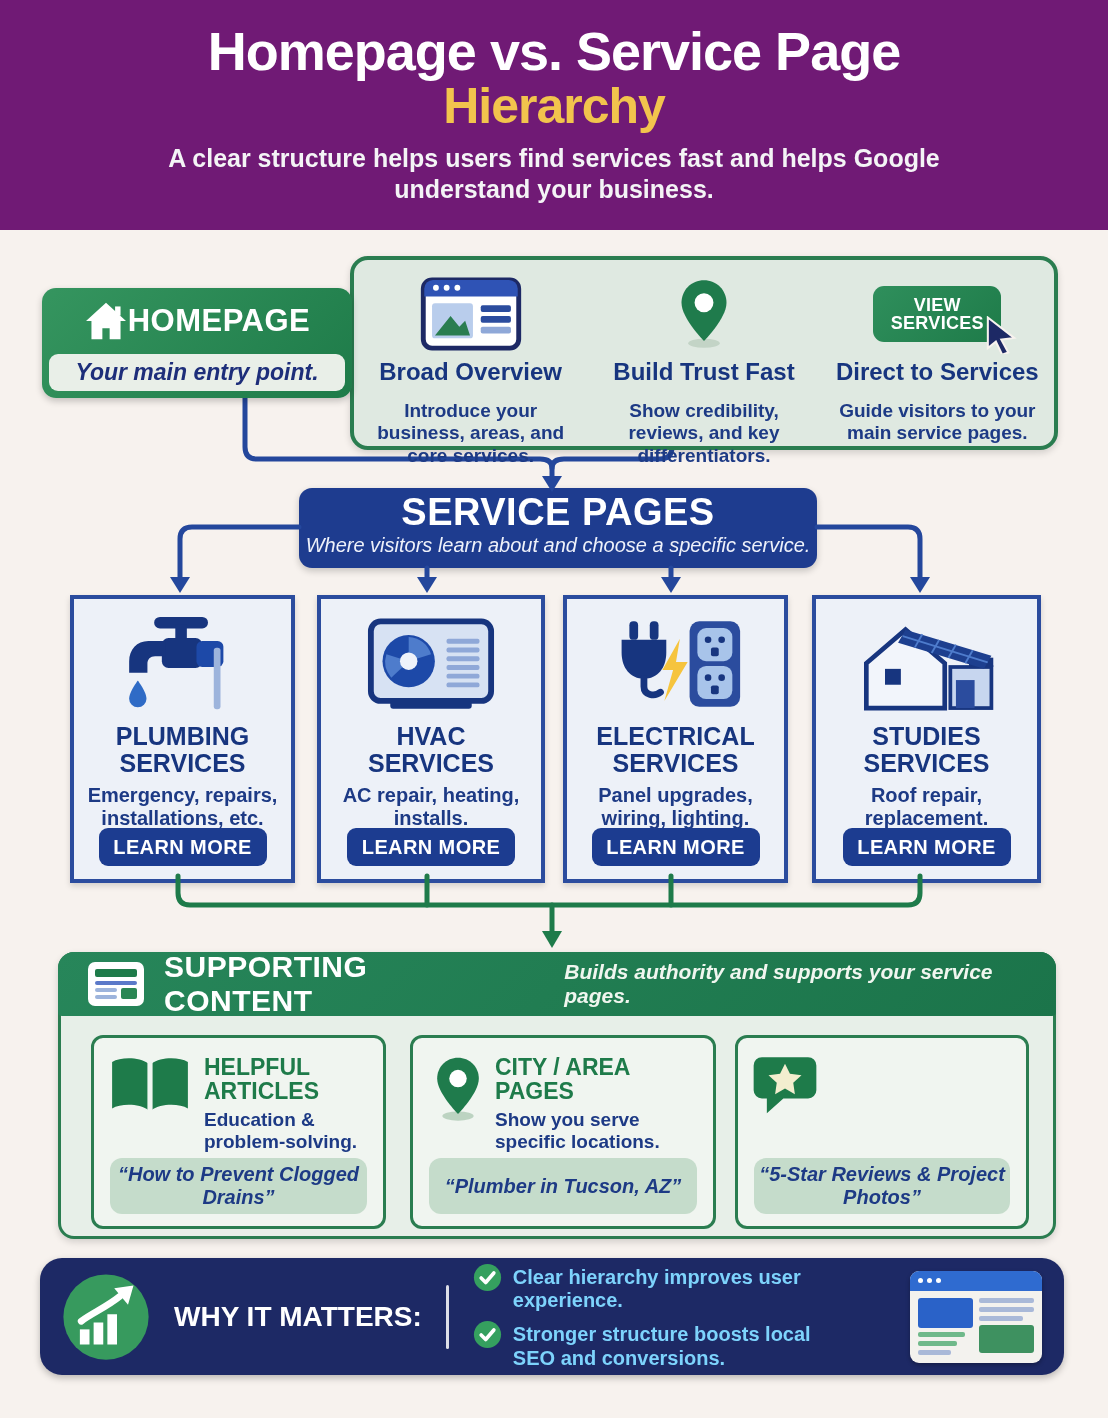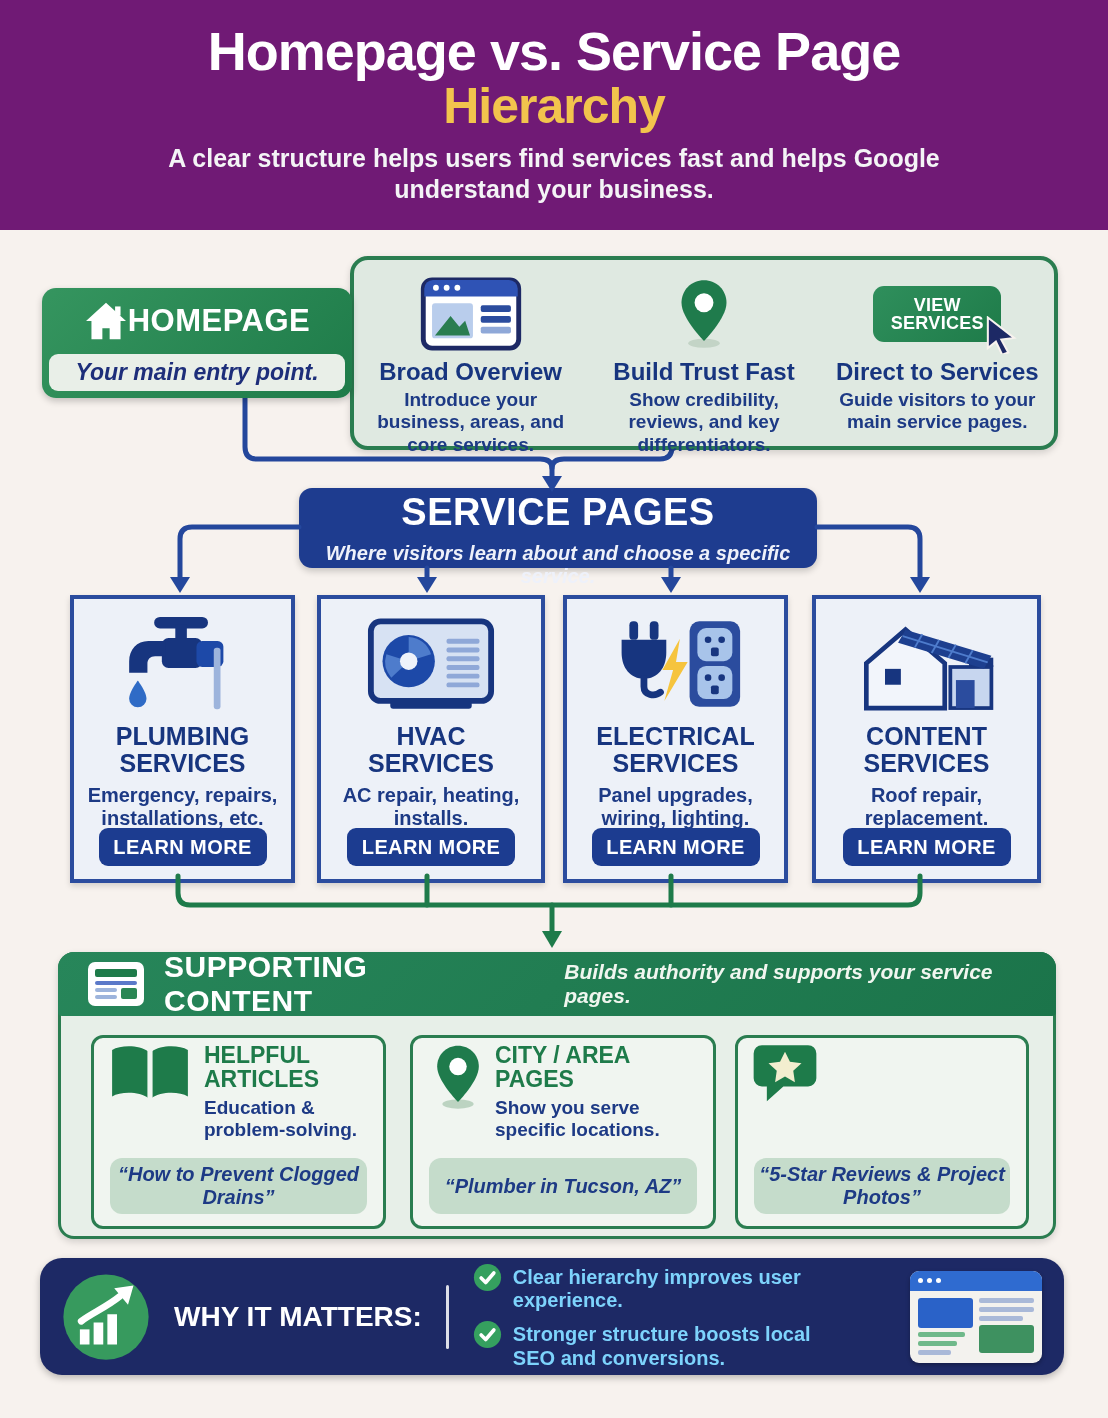--- a/index.html
+++ b/index.html
@@ -20,49 +20,49 @@
   .homebox .lbl{font-size:31px;font-weight:800;color:#ffffff;letter-spacing:.5px;}
   .homebox .strip{position:absolute;left:7px;right:7px;bottom:7px;height:37px;background:#e9efe8;
     border-radius:9px;display:flex;align-items:center;justify-content:center;}
   .homebox .strip span{font-size:23px;font-weight:700;font-style:italic;color:#1d2e7a;}
   
   .panel{left:350px;top:256px;width:700px;height:186px;background:#dfe9e1;border:4px solid #2a7d50;
     border-radius:18px;box-shadow:0 3px 7px rgba(0,0,0,.15);display:grid;grid-template-columns:1fr 1fr 1fr;z-index:2;}
   .feat{display:flex;flex-direction:column;align-items:center;padding-top:14px;}
   .feat .ic{height:80px;display:flex;align-items:center;justify-content:center;position:relative;}
   .feat .ft{font-size:24px;font-weight:800;color:#17357f;margin-top:4px;}
-  .feat .fd{font-size:19px;font-weight:700;color:#1d3a85;text-align:center;line-height:1.18;width:212px;margin-top:3px;}
+  .feat .fd{font-size:19px;font-weight:700;color:#1d3a85;text-align:center;line-height:1.18;width:212px;margin-top:14px;}
   .viewbtn{width:128px;height:56px;border-radius:11px;background:linear-gradient(135deg,#2f8f5c,#1e7b49);
     display:flex;flex-direction:column;align-items:center;justify-content:center;line-height:1.0;position:relative;}
   .viewbtn span{color:#fff;font-weight:800;font-size:18px;letter-spacing:.3px;}
   .viewbtn svg{position:absolute;right:-18px;bottom:-12px;}
   
   .svcbox{left:299px;top:488px;width:518px;height:80px;background:#1e3c8f;border-radius:13px;
     box-shadow:0 3px 7px rgba(0,0,0,.2);text-align:center;}
   .svcbox .st{font-size:38px;font-weight:800;color:#fff;letter-spacing:.5px;margin-top:5px;line-height:1.0;}
-  .svcbox .ss{font-size:20px;font-weight:700;font-style:italic;color:#eef1fa;margin-top:11px;}
+  .svcbox .ss{font-size:20px;font-weight:400;font-style:italic;color:#eef1fa;margin-top:3px;}
   
   .card{top:595px;height:280px;background:#edf1f8;border:4px solid #2b4c9e;border-radius:0;
     box-shadow:0 3px 6px rgba(0,0,0,.15);display:flex;flex-direction:column;align-items:center;}
   .card .cic{height:104px;display:flex;align-items:flex-end;justify-content:center;margin-top:12px;}
   .card .ct{font-size:25px;font-weight:800;color:#17357f;text-align:center;line-height:1.07;margin-top:8px;width:180px;}
   .card .cd{font-size:20px;font-weight:700;color:#1d3a85;text-align:center;line-height:1.18;margin-top:7px;width:190px;}
   .learn{position:absolute;bottom:13px;left:50%;transform:translateX(-50%);width:168px;height:38px;
     background:#1c3c90;border-radius:9px;color:#fff;font-size:20px;font-weight:800;
     display:flex;align-items:center;justify-content:center;letter-spacing:.4px;border:none;}
   
   .supp{left:58px;top:952px;width:992px;height:281px;background:#e7efe8;border:3px solid #2a7d50;
     border-radius:16px;box-shadow:0 3px 7px rgba(0,0,0,.15);}
   .supphdr{position:absolute;left:-3px;top:-3px;width:998px;height:64px;border-radius:16px 16px 4px 4px;
     background:linear-gradient(135deg,#27865a,#1b744a);display:flex;align-items:center;padding-left:0;}
   .supphdr .nico{margin-left:30px;}
   .supphdr .stt{font-size:30px;font-weight:800;color:#ffffff;letter-spacing:.5px;margin-left:20px;}
   .supphdr .sts{font-size:21px;font-weight:700;font-style:italic;color:#f0f6ef;margin-left:46px;}
   .scard{position:absolute;top:80px;height:188px;background:#f0f5f0;border:3px solid #2a7d50;border-radius:12px;}
-  .scard .hrow{display:flex;padding:5px 12px 0 14px;gap:12px;align-items:flex-start;}
+  .scard .hrow{display:flex;padding:17px 12px 0 14px;gap:12px;align-items:flex-start;}
   .scard .sct{font-size:23px;font-weight:800;color:#1e7b4a;line-height:1.05;}
   .scard .scd{font-size:19px;font-weight:700;color:#1d3a85;line-height:1.15;margin-top:6px;}
   .quote{position:absolute;left:16px;right:16px;bottom:12px;height:56px;background:#c5dccb;border-radius:12px;
     display:flex;align-items:center;justify-content:center;text-align:center;}
   .quote span{font-size:20px;font-weight:700;font-style:italic;color:#1d3a85;line-height:1.15;}
   
   .why{left:40px;top:1258px;width:1024px;height:117px;background:#1d2965;border-radius:22px;
     box-shadow:0 3px 7px rgba(0,0,0,.25);display:flex;align-items:center;padding:0 22px;box-sizing:border-box;}
   .why .wt{font-size:28px;font-weight:800;color:#fff;margin-left:24px;white-space:nowrap;}
   .why .divd{width:3px;height:64px;background:rgba(255,255,255,.85);margin:0 24px;border-radius:2px;}
@@ -258,21 +258,21 @@
         <line x1="70" y1="15" x2="62" y2="29"></line>
           <line x1="88" y1="21" x2="80" y2="35"></line>
         <line x1="106" y1="26" x2="98" y2="40"></line>
           <line x1="124" y1="32" x2="116" y2="46"></line>
         <line x1="49" y1="17" x2="140" y2="45"></line>
       </g>
       <rect x="30" y="52" width="17" height="17" fill="#17357f"></rect>
       <rect x="106" y="64" width="20" height="30" fill="#2b4c9e"></rect>
     </svg>
   </div>
-  <div class="ct">CONTENT SERVICES</div>
+  <div class="ct">STUDIES SERVICES</div>
   <div class="cd">Roof repair, replacement.</div>
   <button class="learn">LEARN MORE</button>
 </div>
 
 <div class="abs supp">
   <div class="supphdr">
     <span class="nico">
       <svg width="56" height="44" viewBox="0 0 56 44">
         <rect width="56" height="44" rx="7" fill="#ffffff"></rect>
         <rect x="7" y="7" width="42" height="8" rx="2" fill="#1e7b4a"></rect>

